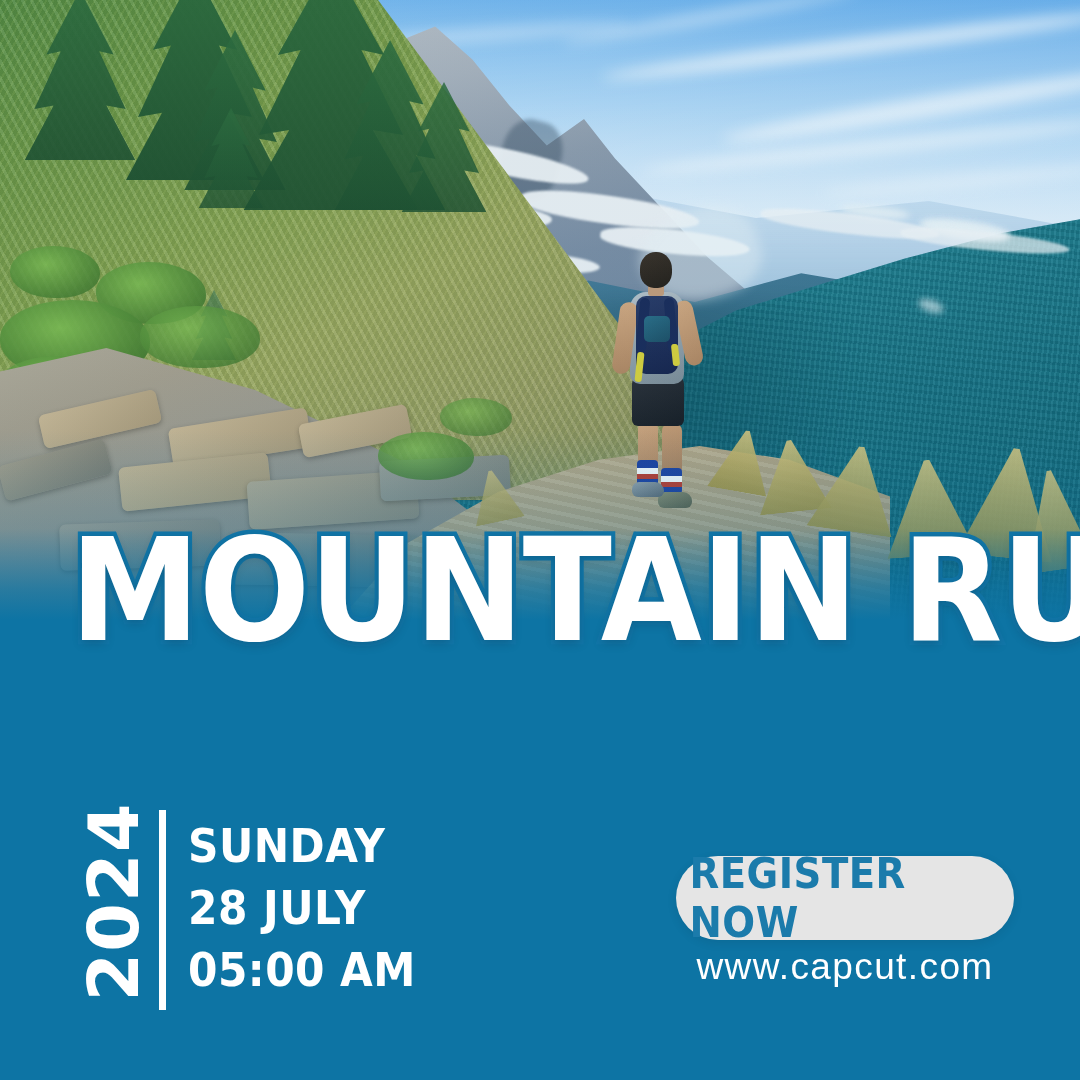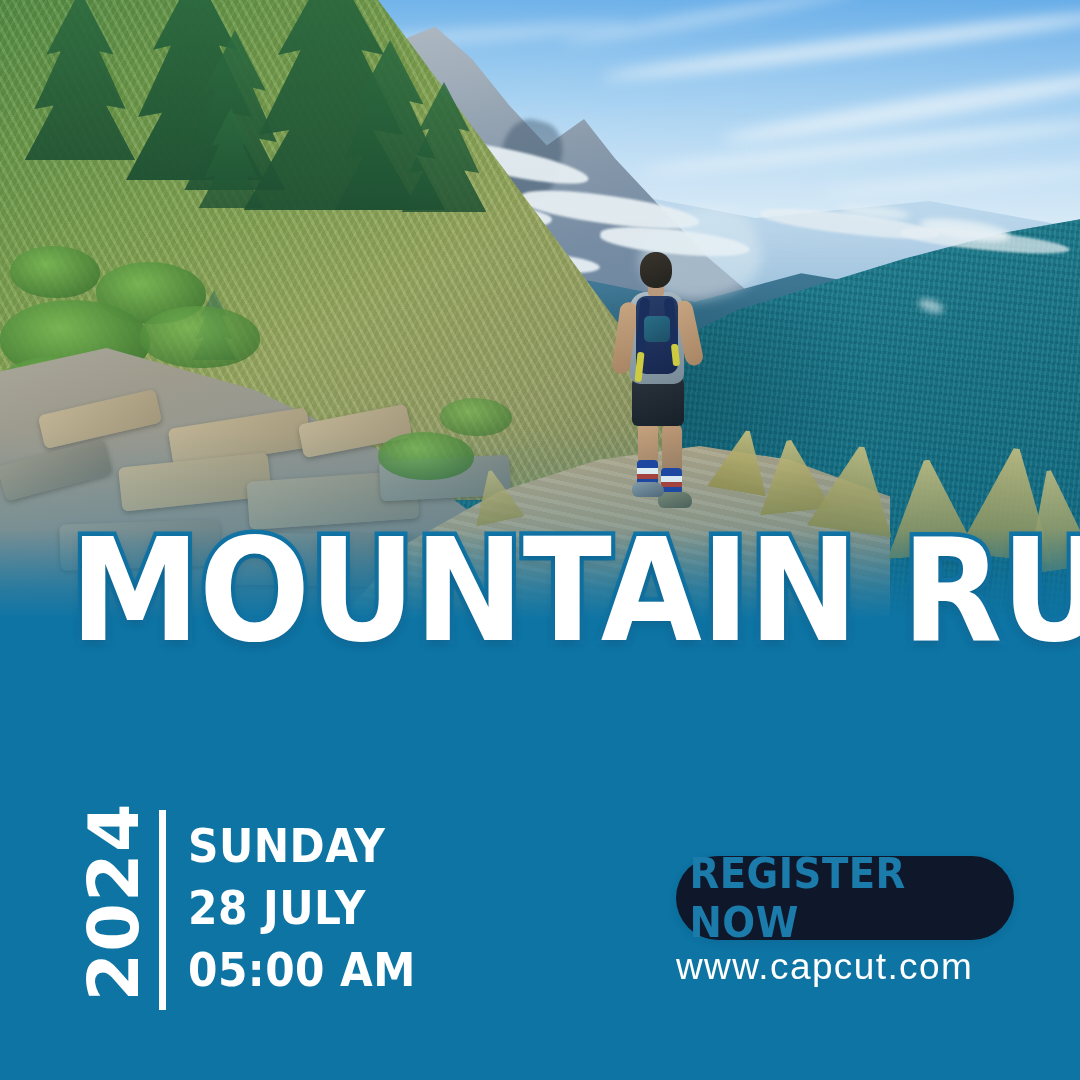--- a/index.html
+++ b/index.html
@@ -337,40 +337,41 @@
     letter-spacing: .5px;
     transform: scaleX(0.9);
     transform-origin: left top;
   }
 
   
   .cta {
     position: absolute;
     left: 676px; top: 856px;
     width: 338px; height: 84px;
-    background: #0f172a;
+    background: #e5e5e5;
     border-radius: 42px;
     display: flex;
     align-items: center;
     justify-content: flex-end;
     box-shadow: 0 3px 10px rgba(0,40,60,.12);
     cursor: pointer;
   }
   .cta-label {
     font-family: "DejaVu Sans", sans-serif;
     font-weight: 900;
     font-size: 42px;
     color: #1b7bab;
     letter-spacing: .5px;
     transform: scaleX(0.92);
   }
   .url {
     position: absolute;
     left: 676px; top: 946px;
     width: 338px;
+    text-align: center;
     font-family: "Liberation Sans", sans-serif;
     font-size: 37px;
     font-weight: 400;
     color: #ffffff;
     letter-spacing: 1.4px;
   }
 </style>
 </head>
 <body>
 

